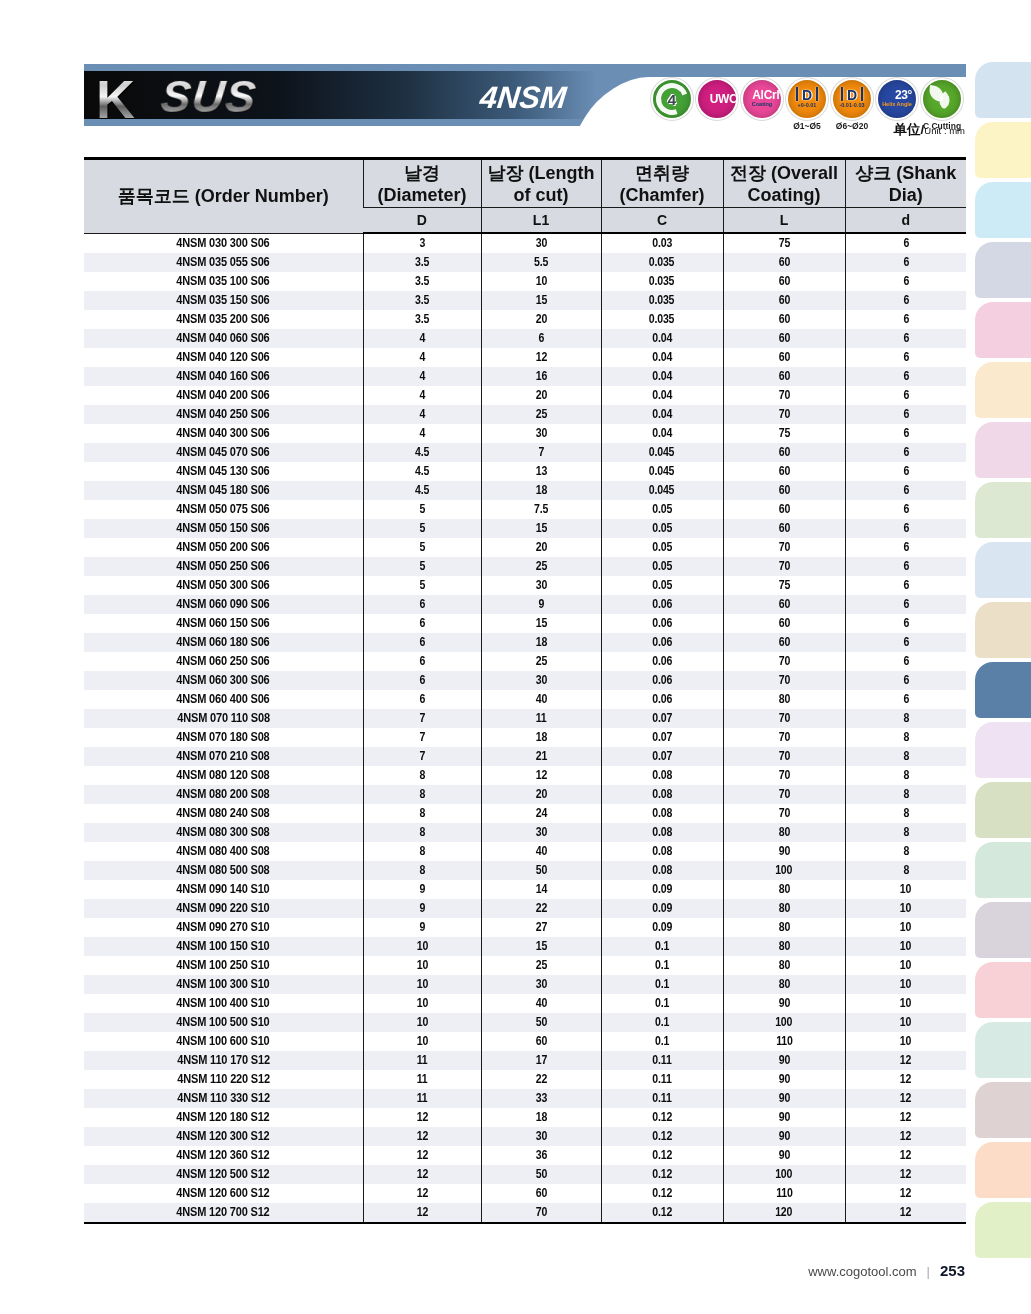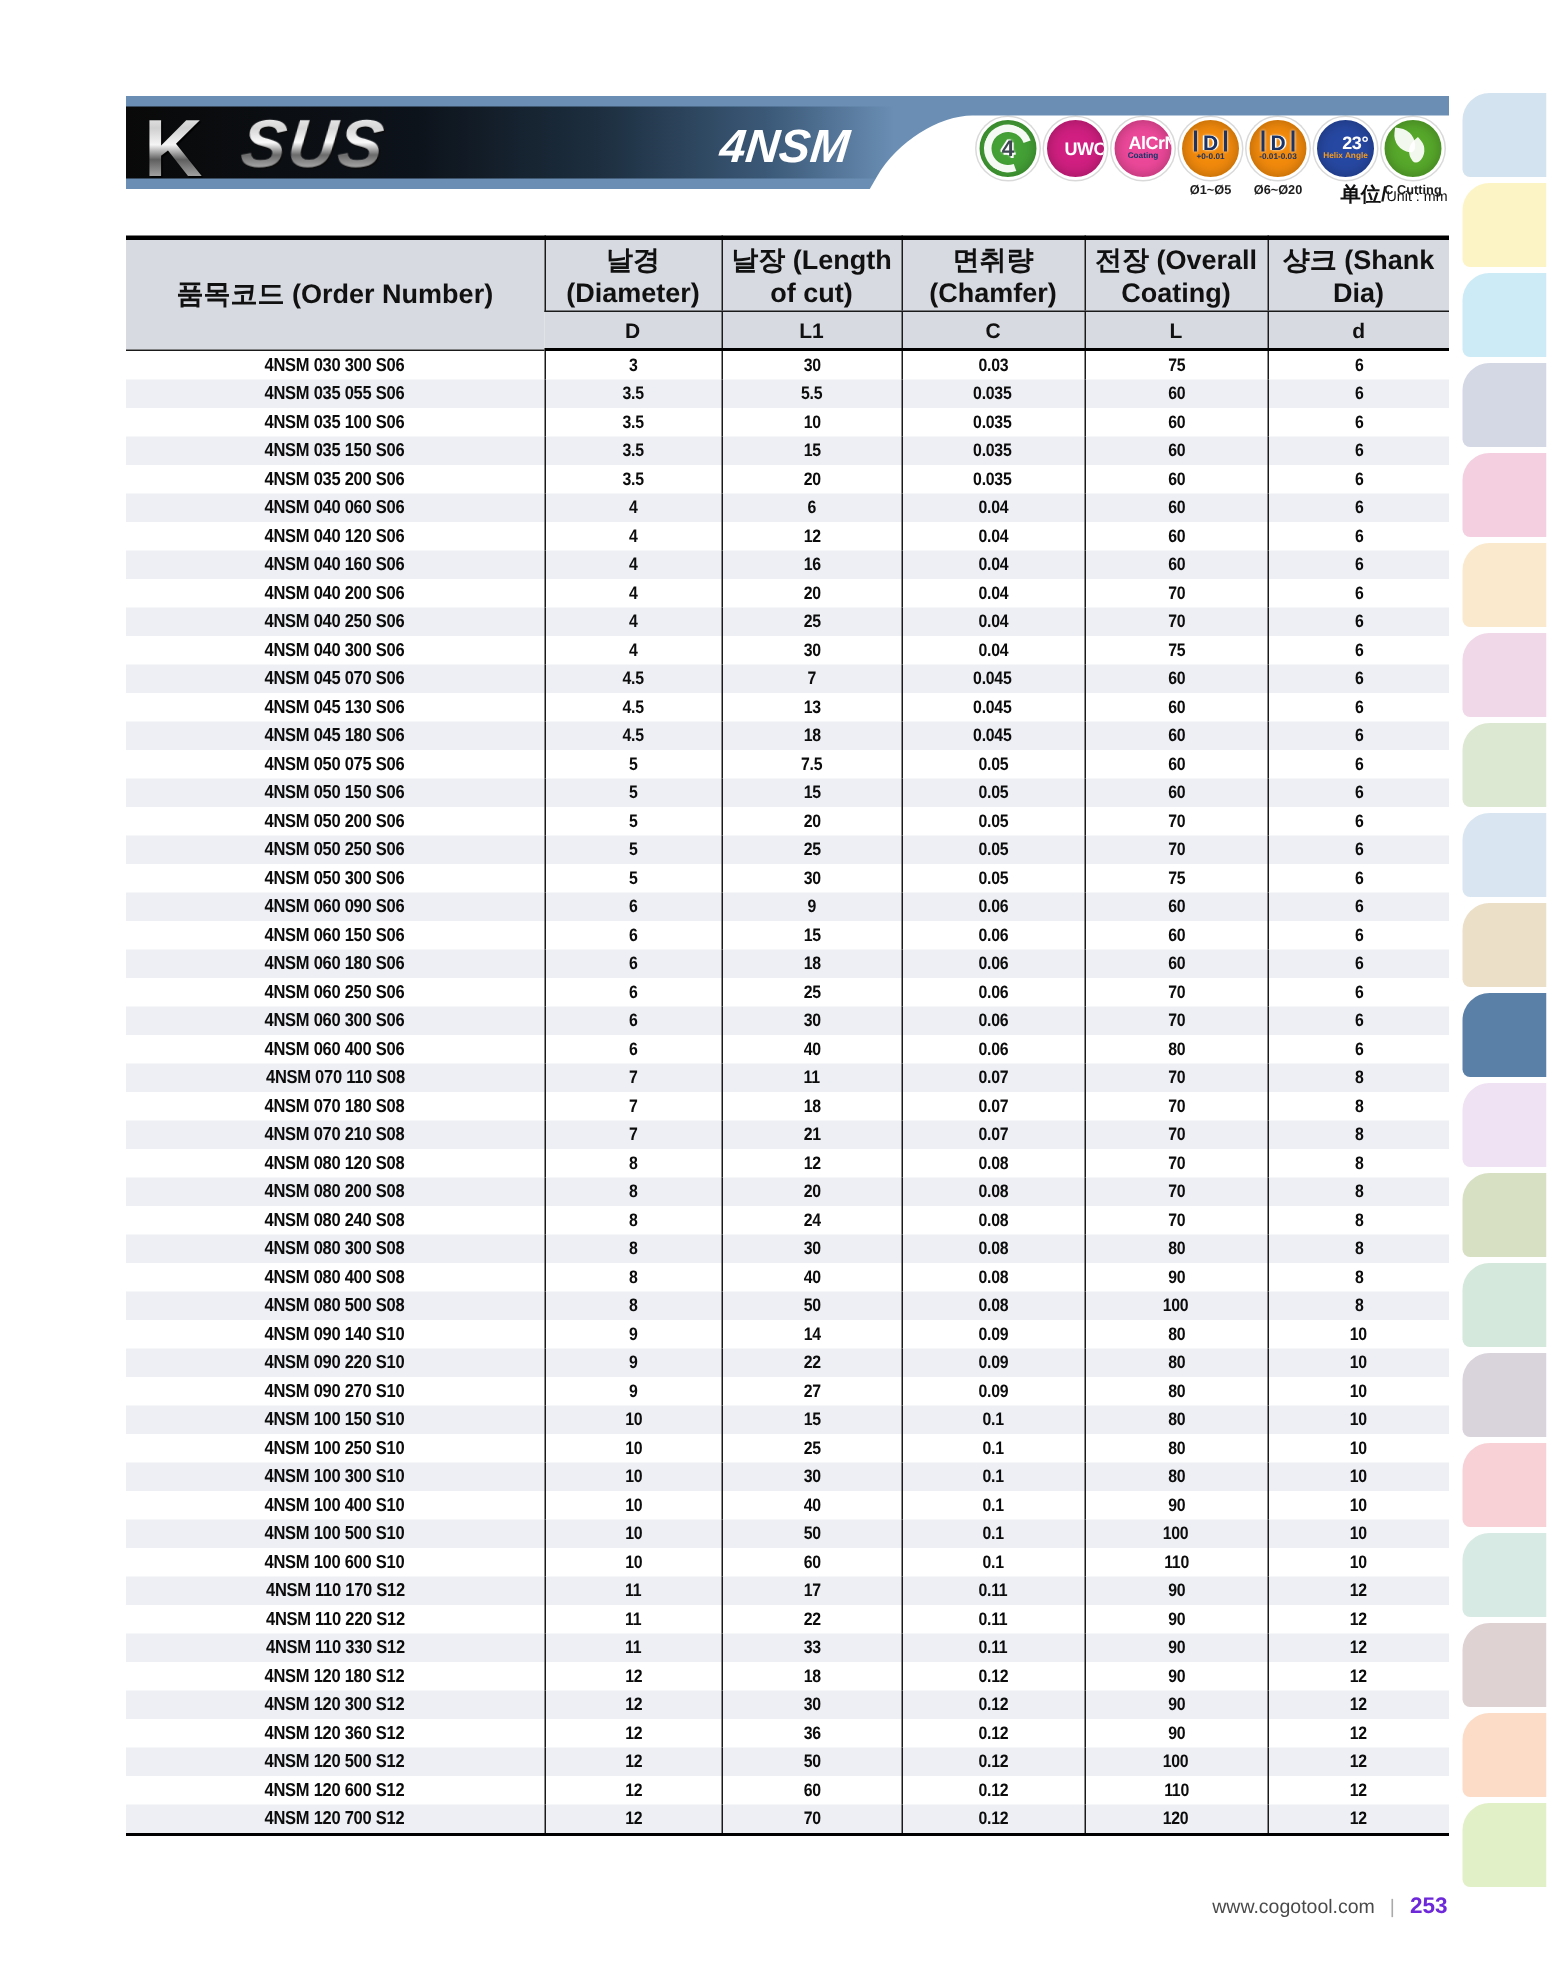--- a/index.html
+++ b/index.html
@@ -67,21 +67,21 @@
   tbody td:first-child{border-left:none;}
   tbody tr:nth-child(even){background:#edeff4;}
   td.code{font-weight:bold;font-size:12.5px;}
   .cnd{display:inline-block;transform:scaleX(.88);transform-origin:50% 50%;white-space:nowrap;font-weight:bold;letter-spacing:-.2px;}
   
   .side-tabs{position:absolute;left:975px;top:62px;width:56px;}
   .tab{width:56px;height:56px;margin-bottom:4px;border-radius:18px 0 0 5px;}
   
   .footer{position:absolute;right:66px;top:1262px;font-size:13px;color:#4a4a4a;white-space:nowrap;}
   .footer .sep{color:#aaa;margin:0 10px;}
-  .footer b{color:#6d28d9;font-size:15px;font-weight:bold;}
+  .footer b{color:#0f172a;font-size:15px;font-weight:bold;}
 </style>
 </head>
 <body>
 
 <div class="banner">
   <div class="banner-dark"></div>
   <div class="swoosh"></div>
   <div class="logo">
     <span class="logo-k">K</span><span class="logo-sus">SUS</span>
   </div>

